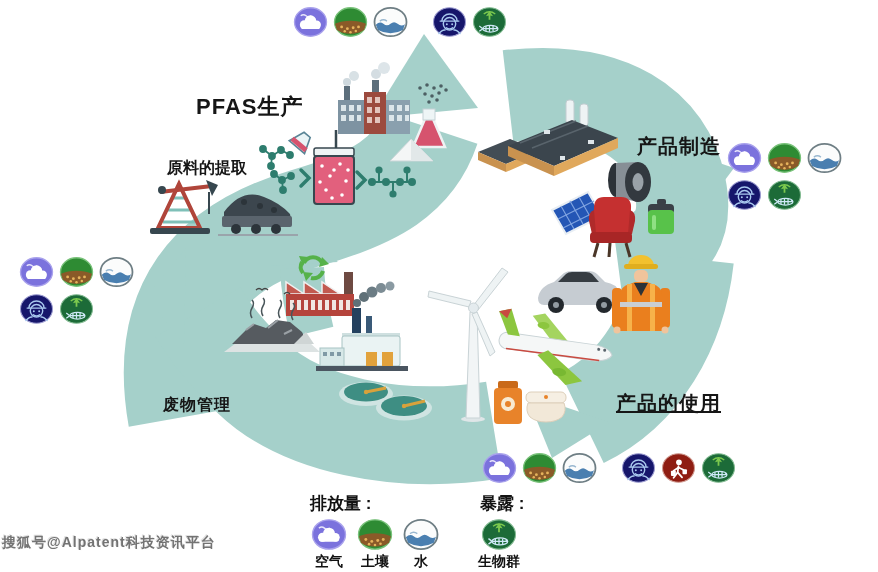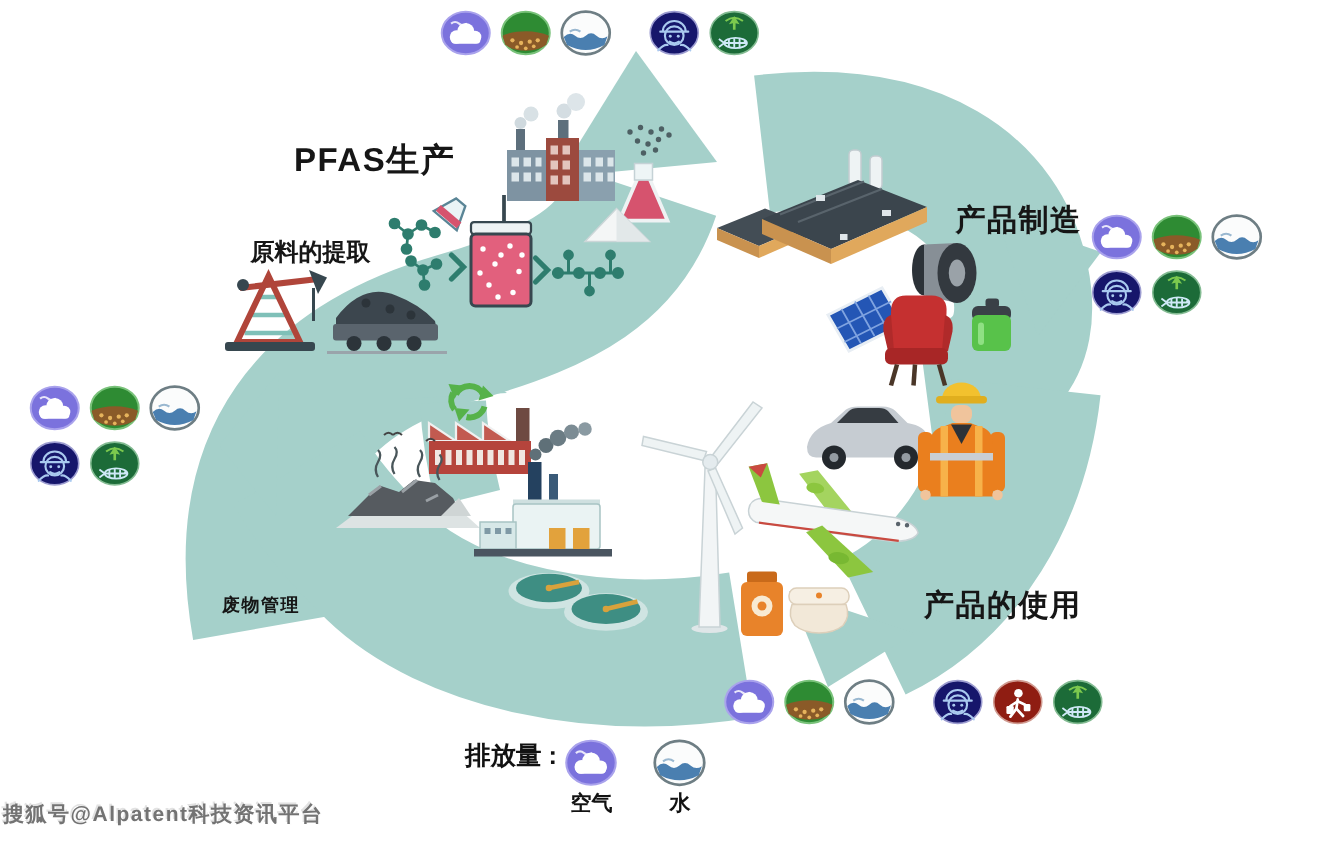--- a/index.html
+++ b/index.html
@@ -3,34 +3,34 @@
 <meta charset="utf-8">
 <style>
   html,body{margin:0;padding:0;background:#fff;}
   #stage{position:relative;width:878px;height:572px;background:#ffffff;overflow:hidden;
          font-family:"Liberation Sans","DejaVu Sans",sans-serif;border-radius:32px;}
   #scene{position:absolute;left:0;top:0;}
   .lbl{position:absolute;font-weight:bold;color:#161616;white-space:nowrap;z-index:6;}
   .lbl-production{left:196px;top:92px;font-size:22px;letter-spacing:1px;}
   .lbl-raw{left:167px;top:158px;font-size:16px;}
   .lbl-manufacturing{left:637px;top:96px;font-size:20px;letter-spacing:1px;margin-top:37px;}
-  .lbl-use{left:616px;top:390px;font-size:20px;letter-spacing:1px;}
-  .lbl-waste{left:148px;top:395px;font-size:12px;letter-spacing:1px;}
+  .lbl-use{left:616px;top:390px;font-size:20px;letter-spacing:1px;text-decoration:underline;}
+  .lbl-waste{left:163px;top:395px;font-size:16px;letter-spacing:1px;}
   .cluster{position:absolute;display:flex;gap:22px;z-index:7;}
   .cluster.two-row{flex-direction:column;gap:5px;}
   .cgroup{display:inline-flex;gap:3px;}
   .badge{width:37px;height:32px;display:block;}
   .cluster-top{left:292px;top:6px;}
   .cluster-right{left:726px;top:142px;}
   .cluster-left{left:18px;top:256px;}
   .cluster-bottom{left:481px;top:452px;}
   #legend{position:absolute;left:306px;top:492px;display:flex;gap:32px;z-index:7;}
-  .leg-group{display:flex;flex-direction:row;}
+  .leg-group{display:flex;flex-direction:column;}
   .leg-title{font-weight:bold;font-size:17px;color:#121212;margin:0 0 3px 4px;}
-  .leg-items{display:flex;gap:13px;}
+  .leg-items{display:flex;gap:0;}
   .leg-item{display:flex;flex-direction:column;align-items:center;width:46px;}
   .leg-item .badge{width:38px;height:33px;}
   .leg-label{font-weight:bold;font-size:14px;color:#121212;margin-top:2px;white-space:nowrap;}
   .wm-center{position:absolute;left:352px;top:271px;font-size:19px;color:rgba(198,205,202,.95);
              letter-spacing:2px;z-index:8;white-space:nowrap;}
   .wm-bottom{position:absolute;left:2px;top:534px;font-size:14px;font-weight:bold;color:#737373;
              text-shadow:1px 1px 0 #fdfdfd,-1px -1px 0 #e2e2e2;letter-spacing:1px;z-index:8;white-space:nowrap;}
 </style>
 </head>
 <body>
@@ -522,26 +522,39 @@
       <span class="leg-title">排放量 :</span>
       <span class="leg-items">
           <span class="leg-item">
             <svg viewBox="0 0 40 36" class="badge">
               <use href="#icon-air"></use>
             </svg>
             <span class="leg-label">空气</span>
           </span>
           <span class="leg-item">
             <svg viewBox="0 0 40 36" class="badge">
+              <use href="#icon-soil"></use>
+            </svg>
+            <span class="leg-label">土壤</span>
+          </span>
+          <span class="leg-item">
+            <svg viewBox="0 0 40 36" class="badge">
               <use href="#icon-water"></use>
             </svg>
             <span class="leg-label">水</span>
           </span>
         </span>
     </div>
     <div class="leg-group">
+      <span class="leg-title">暴露 :</span>
       <span class="leg-items">
+          <span class="leg-item">
+            <svg viewBox="0 0 40 36" class="badge">
+              <use href="#icon-biota"></use>
+            </svg>
+            <span class="leg-label">生物群</span>
+          </span>
         </span>
     </div>
   </div>
 
   <div class="wm-bottom">搜狐号@Alpatent科技资讯平台</div>
 </div>
 
 </body></html>

